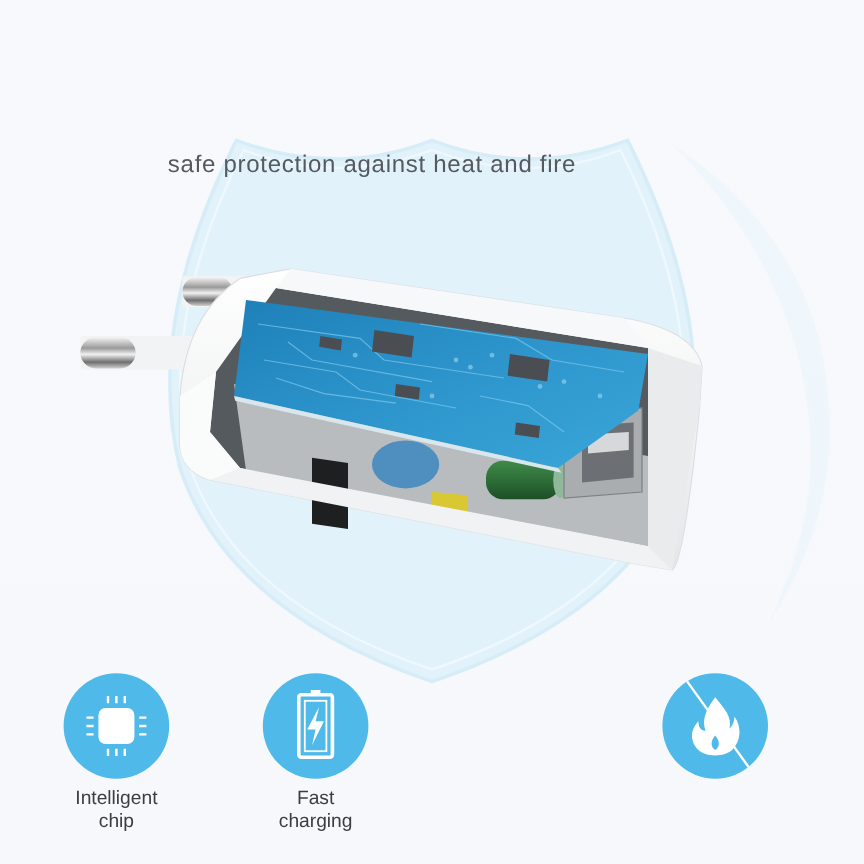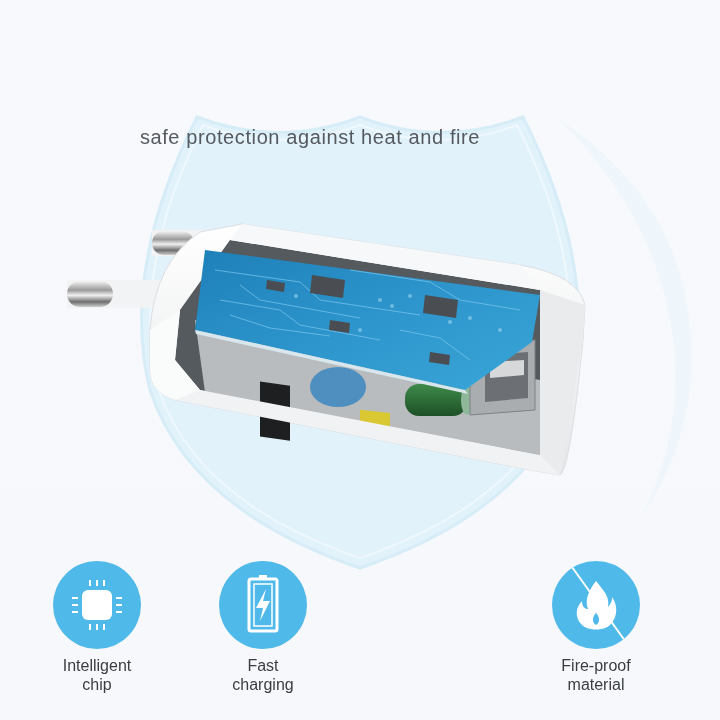--- a/index.html
+++ b/index.html
@@ -243,20 +243,16 @@
 
 
     <div class="feature" style="left:516px;">
       <div class="circle">
         <svg viewBox="0 0 88 88">
           <path d="M44 20 C 52 30 58 36 56 46 C 60 42 60 38 60 36 C 66 44 66 56 58 64 C 52 70 36 70 30 64 C 22 56 24 46 30 40 C 30 46 33 48 36 48 C 32 38 38 28 44 20 Z" fill="#ffffff"></path>
           <path d="M44 52 C 40 56 40 62 44 64 C 48 62 48 56 44 52 Z" fill="#4fb9e9"></path>
           <line x1="20" y1="6" x2="76" y2="84" stroke="#ffffff" stroke-width="2"></line>
         </svg>
       </div>
-      <div class="label">
-        <span>Fire-proof</span>
-        <span>material</span>
-      </div>
     </div>
 
   </div>
 </div>
 
 </body></html>

